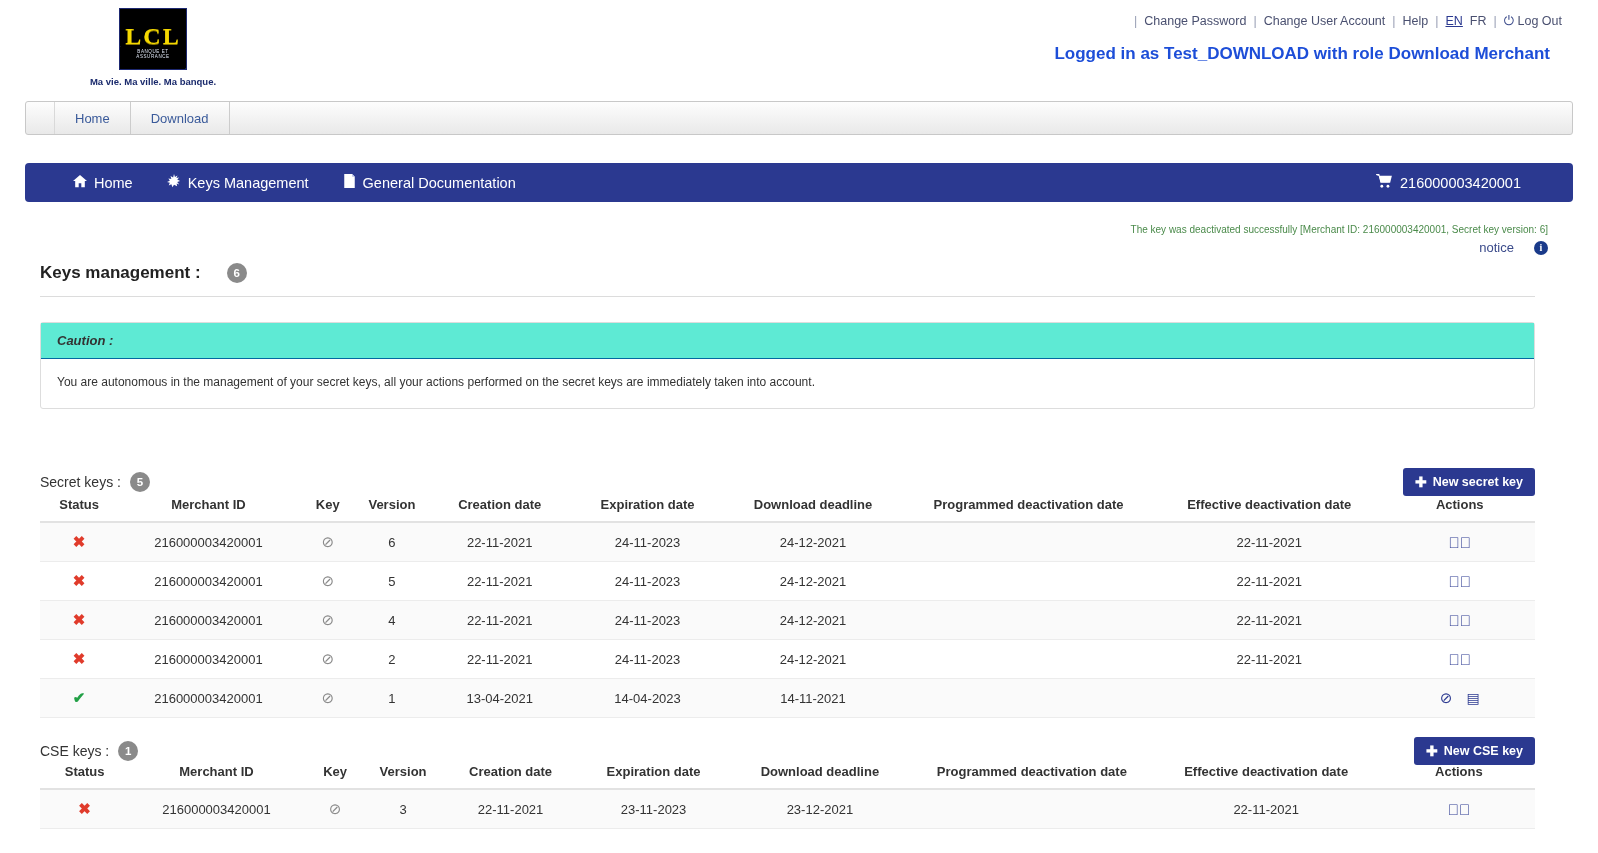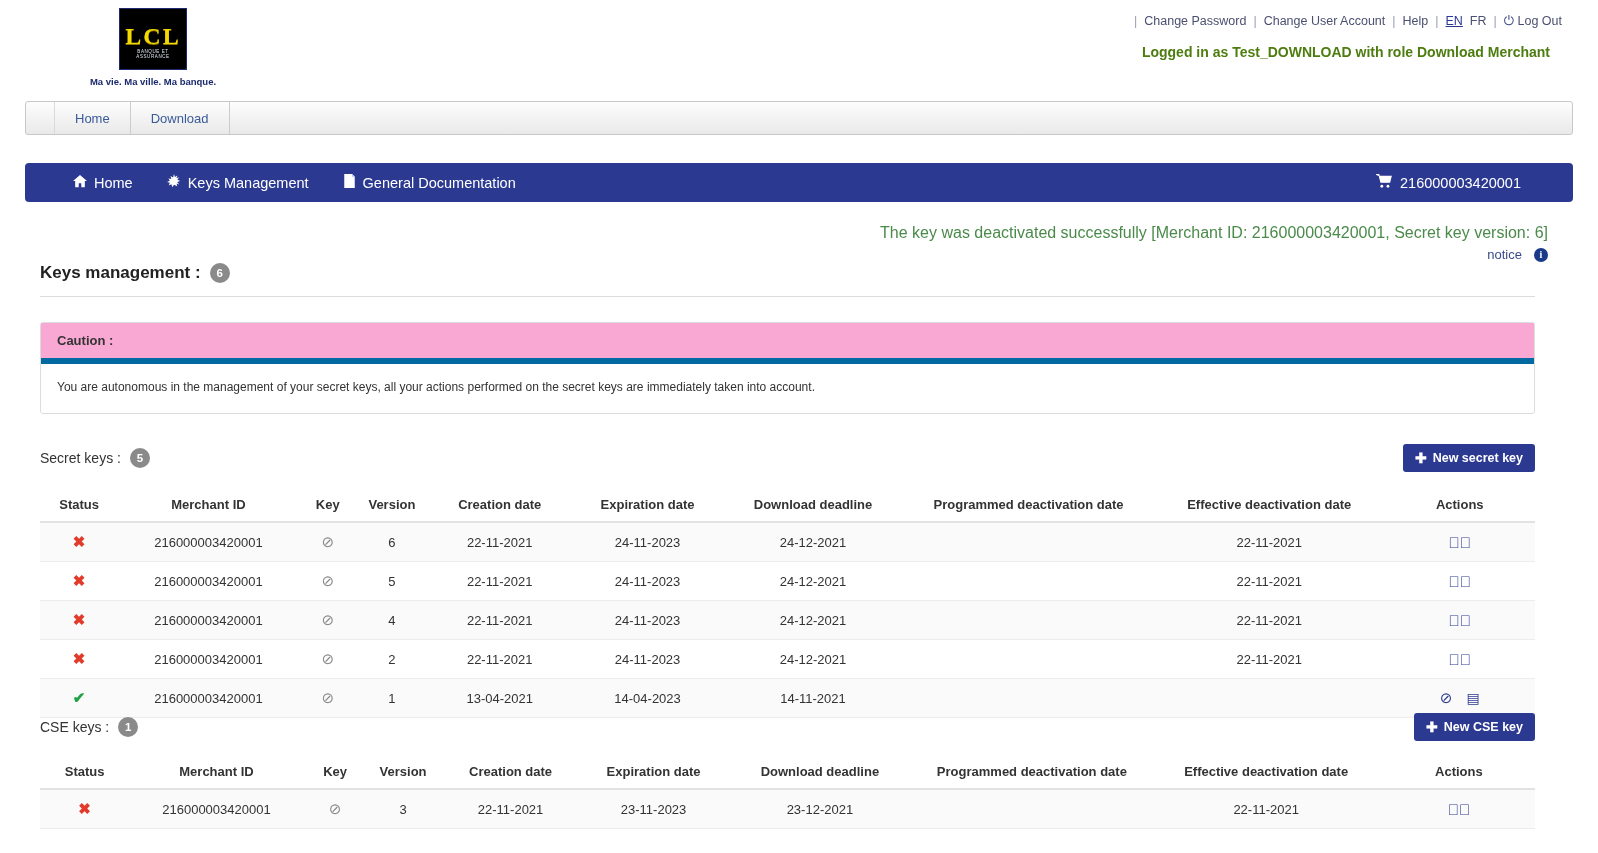--- a/index.html
+++ b/index.html
@@ -64,21 +64,21 @@
     position: absolute; right: 36px; top: 14px;
     font-size: 12.5px; color: #5a5f7a;
     white-space: nowrap;
   }
   .toplinks .sep { color: #9aa0b5; margin: 0 7px; }
   .toplinks a { color: #4a5070; text-decoration: none; }
   .toplinks a.lang-active { text-decoration: underline; color: #2b3990; }
   .toplinks .pwr { color: #3a4a8a; font-size: 13px; }
   .loggedin {
     position: absolute; right: 48px; top: 44px;
-    font-size: 14px; font-weight: bold; color: #4d7c0f;
+    font-size: 17px; font-weight: bold; color: #1d4ed8;
     white-space: nowrap;
   }
 
   
   .tabstrip {
     position: absolute; left: 25px; top: 101px;
     width: 1548px; height: 34px;
     background: linear-gradient(#fdfdfd, #e9e9e9);
     border: 1px solid #c8c8c8;
     border-radius: 3px;
@@ -113,66 +113,66 @@
     display: flex; align-items: center; gap: 8px;
     font-size: 14.5px; margin-right: 52px; cursor: pointer;
   }
   .ic { display: inline-block; line-height: 1; }
 
   
   .notice-area {
     position: absolute; right: 50px; top: 224px;
     text-align: right; white-space: nowrap;
   }
-  .notice-msg { font-size: 16px; color: #4a8a4a; }
+  .notice-msg { font-size: 10px; color: #4a8a4a; }
   .notice-link {
     margin-top: 5px; font-size: 13px; color: #3a4a8a;
-    display: flex; align-items: center; justify-content: flex-end; gap: 12px;
+    display: flex; align-items: center; justify-content: flex-end; gap: 20px;
   }
   .info-dot {
     display: inline-flex; align-items: center; justify-content: center;
     width: 14px; height: 14px; border-radius: 50%;
     background: #1a3a8a; color: #fff; font-size: 10px;
     font-family: "Liberation Serif", serif; font-weight: bold;
   }
 
   
   .page-title {
     position: absolute; left: 40px; top: 263px;
     font-size: 17px; font-weight: bold; color: #222;
-    display: flex; align-items: center; gap: 9px;
+    display: flex; align-items: center; gap: 26px;
   }
   .badge {
     display: inline-flex; align-items: center; justify-content: center;
     min-width: 20px; height: 20px; padding: 0 6px;
     border-radius: 10px; background: #8a8a8a; color: #fff;
     font-size: 11.5px; font-weight: bold;
   }
   .title-rule {
     position: absolute; left: 40px; top: 296px;
     width: 1495px; height: 1px; background: #dcdcdc;
   }
 
   
   .panel {
     position: absolute; left: 40px; top: 322px;
     width: 1495px;
     border: 1px solid #dddddd; border-radius: 3px;
     background: #ffffff;
   }
   .panel-head {
-    background: #f9a8d4; border-bottom: 6px solid #0369a1;
-    padding: 10px 16px; font-size: 13px; font-weight: bold; color: #333;
+    background: #5eead4; border-bottom: 1px solid #0369a1;
+    padding: 10px 16px; font-size: 13px; font-weight: bold; color: #333; font-style: italic;
   }
   .panel-body { padding: 14px 16px 16px; font-size: 12px; color: #333; line-height: 1.55; }
 
   
   .sec {
     position: absolute; left: 40px; width: 1495px;
-    display: flex; align-items: center;
+    display: flex; align-items: center; margin-top: 24px;
   }
   .sec-title {
     font-size: 14px; color: #333;
     display: flex; align-items: center; gap: 9px;
   }
   .sec .spacer { flex: 1; }
   .btn-primary {
     background: #2b3990; color: #ffffff;
     border: none; border-radius: 3px;
     padding: 6px 12px; font-size: 12.5px; font-weight: bold;

